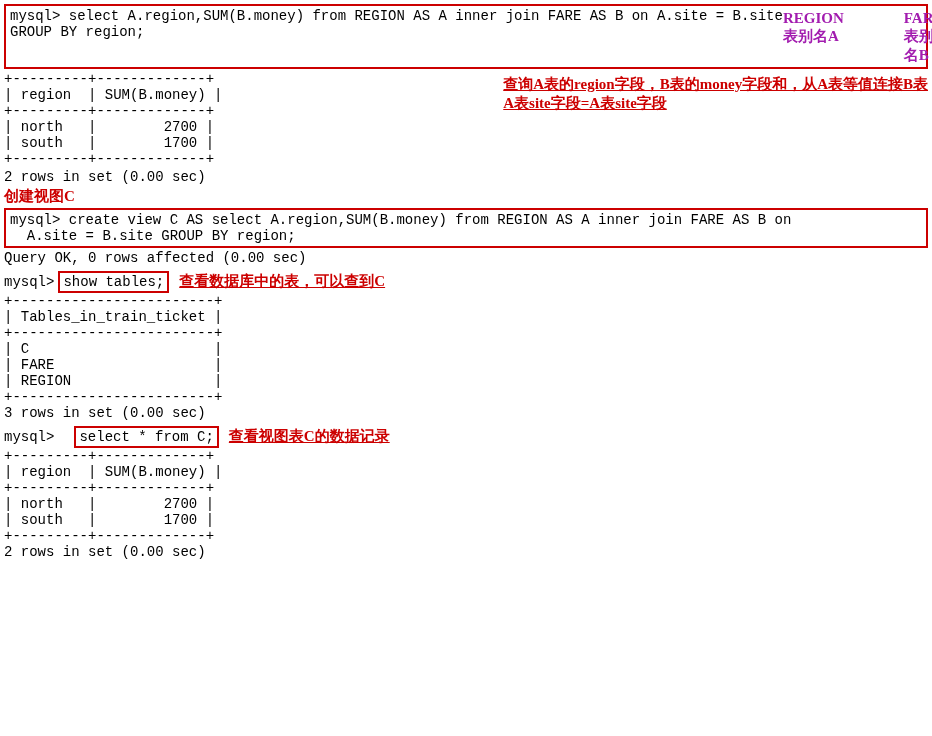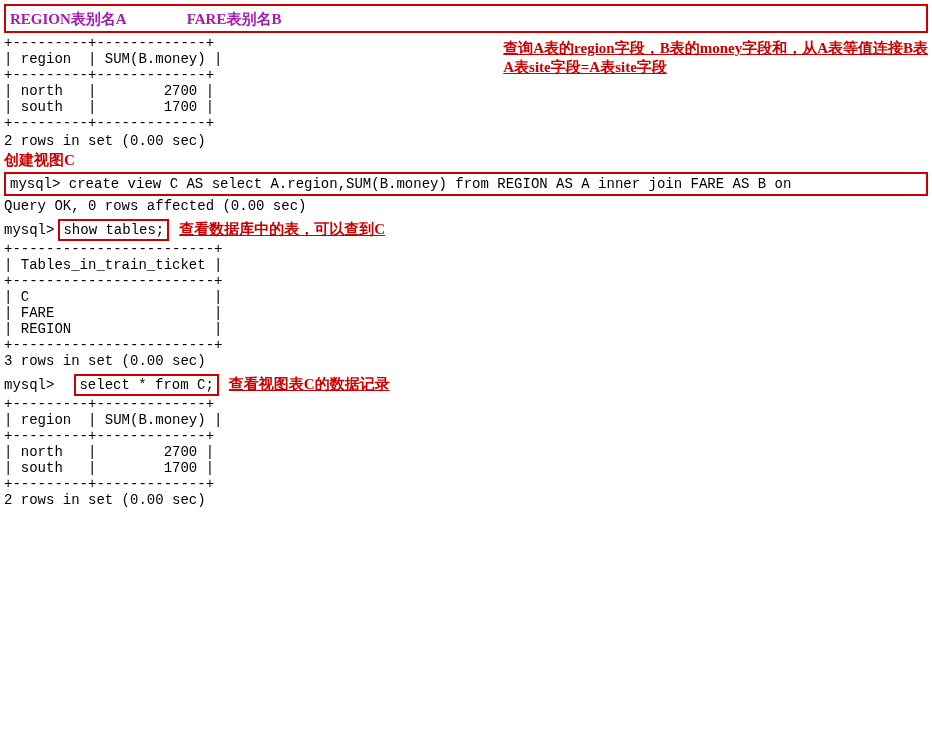--- a/index.html
+++ b/index.html
@@ -59,20 +59,26 @@
       font-size: 15px;
       font-weight: bold;
     }
   </style>
 </head>
 <body>
 
 <div class="section">
   <div class="bordered-block">
     <div style="display:flex; justify-content: space-between; align-items: flex-start;">
+      <div>
+        <div class="code-line">mysql&gt; select A.region,SUM(B.money) from REGION AS A inner join FARE AS B on A.site = B.site</div>
+        <div style="display:flex; align-items:center;">
+          <span class="code-line">GROUP BY region;</span>
+        </div>
+      </div>
       <div style="display:flex; gap: 60px; padding-right: 8px; padding-top: 2px;">
         <span class="label-right">REGION表别名A</span>
         <span class="label-right">FARE表别名B</span>
       </div>
     </div>
   </div>
 
   <div style="display:flex; align-items: flex-start; margin-bottom: 2px;">
     <div style="flex:1;">
       <div class="code-line">+---------+-------------+</div>
@@ -90,20 +96,21 @@
   <div class="result-line">2 rows in set (0.00 sec)</div>
 </div>
 
 <div style="margin: 2px 0;">
   <span class="annotation">创建视图C</span>
 </div>
 
 <div class="section">
   <div class="bordered-block">
     <div class="code-line">mysql&gt; create view C AS select A.region,SUM(B.money) from REGION AS A inner join FARE AS B on</div>
+    <div class="code-line">  A.site = B.site GROUP BY region;</div>
   </div>
   <div class="result-line">Query OK, 0 rows affected (0.00 sec)</div>
 </div>
 
 <div class="section" style="margin-top: 6px;">
   <div style="display:flex; align-items: center; margin-bottom: 2px;">
     <span class="code-line">mysql&gt;</span>
     <span style="margin-left: 4px; text-align: right;">
       <span class="inline-box">show tables;</span>
     </span>

